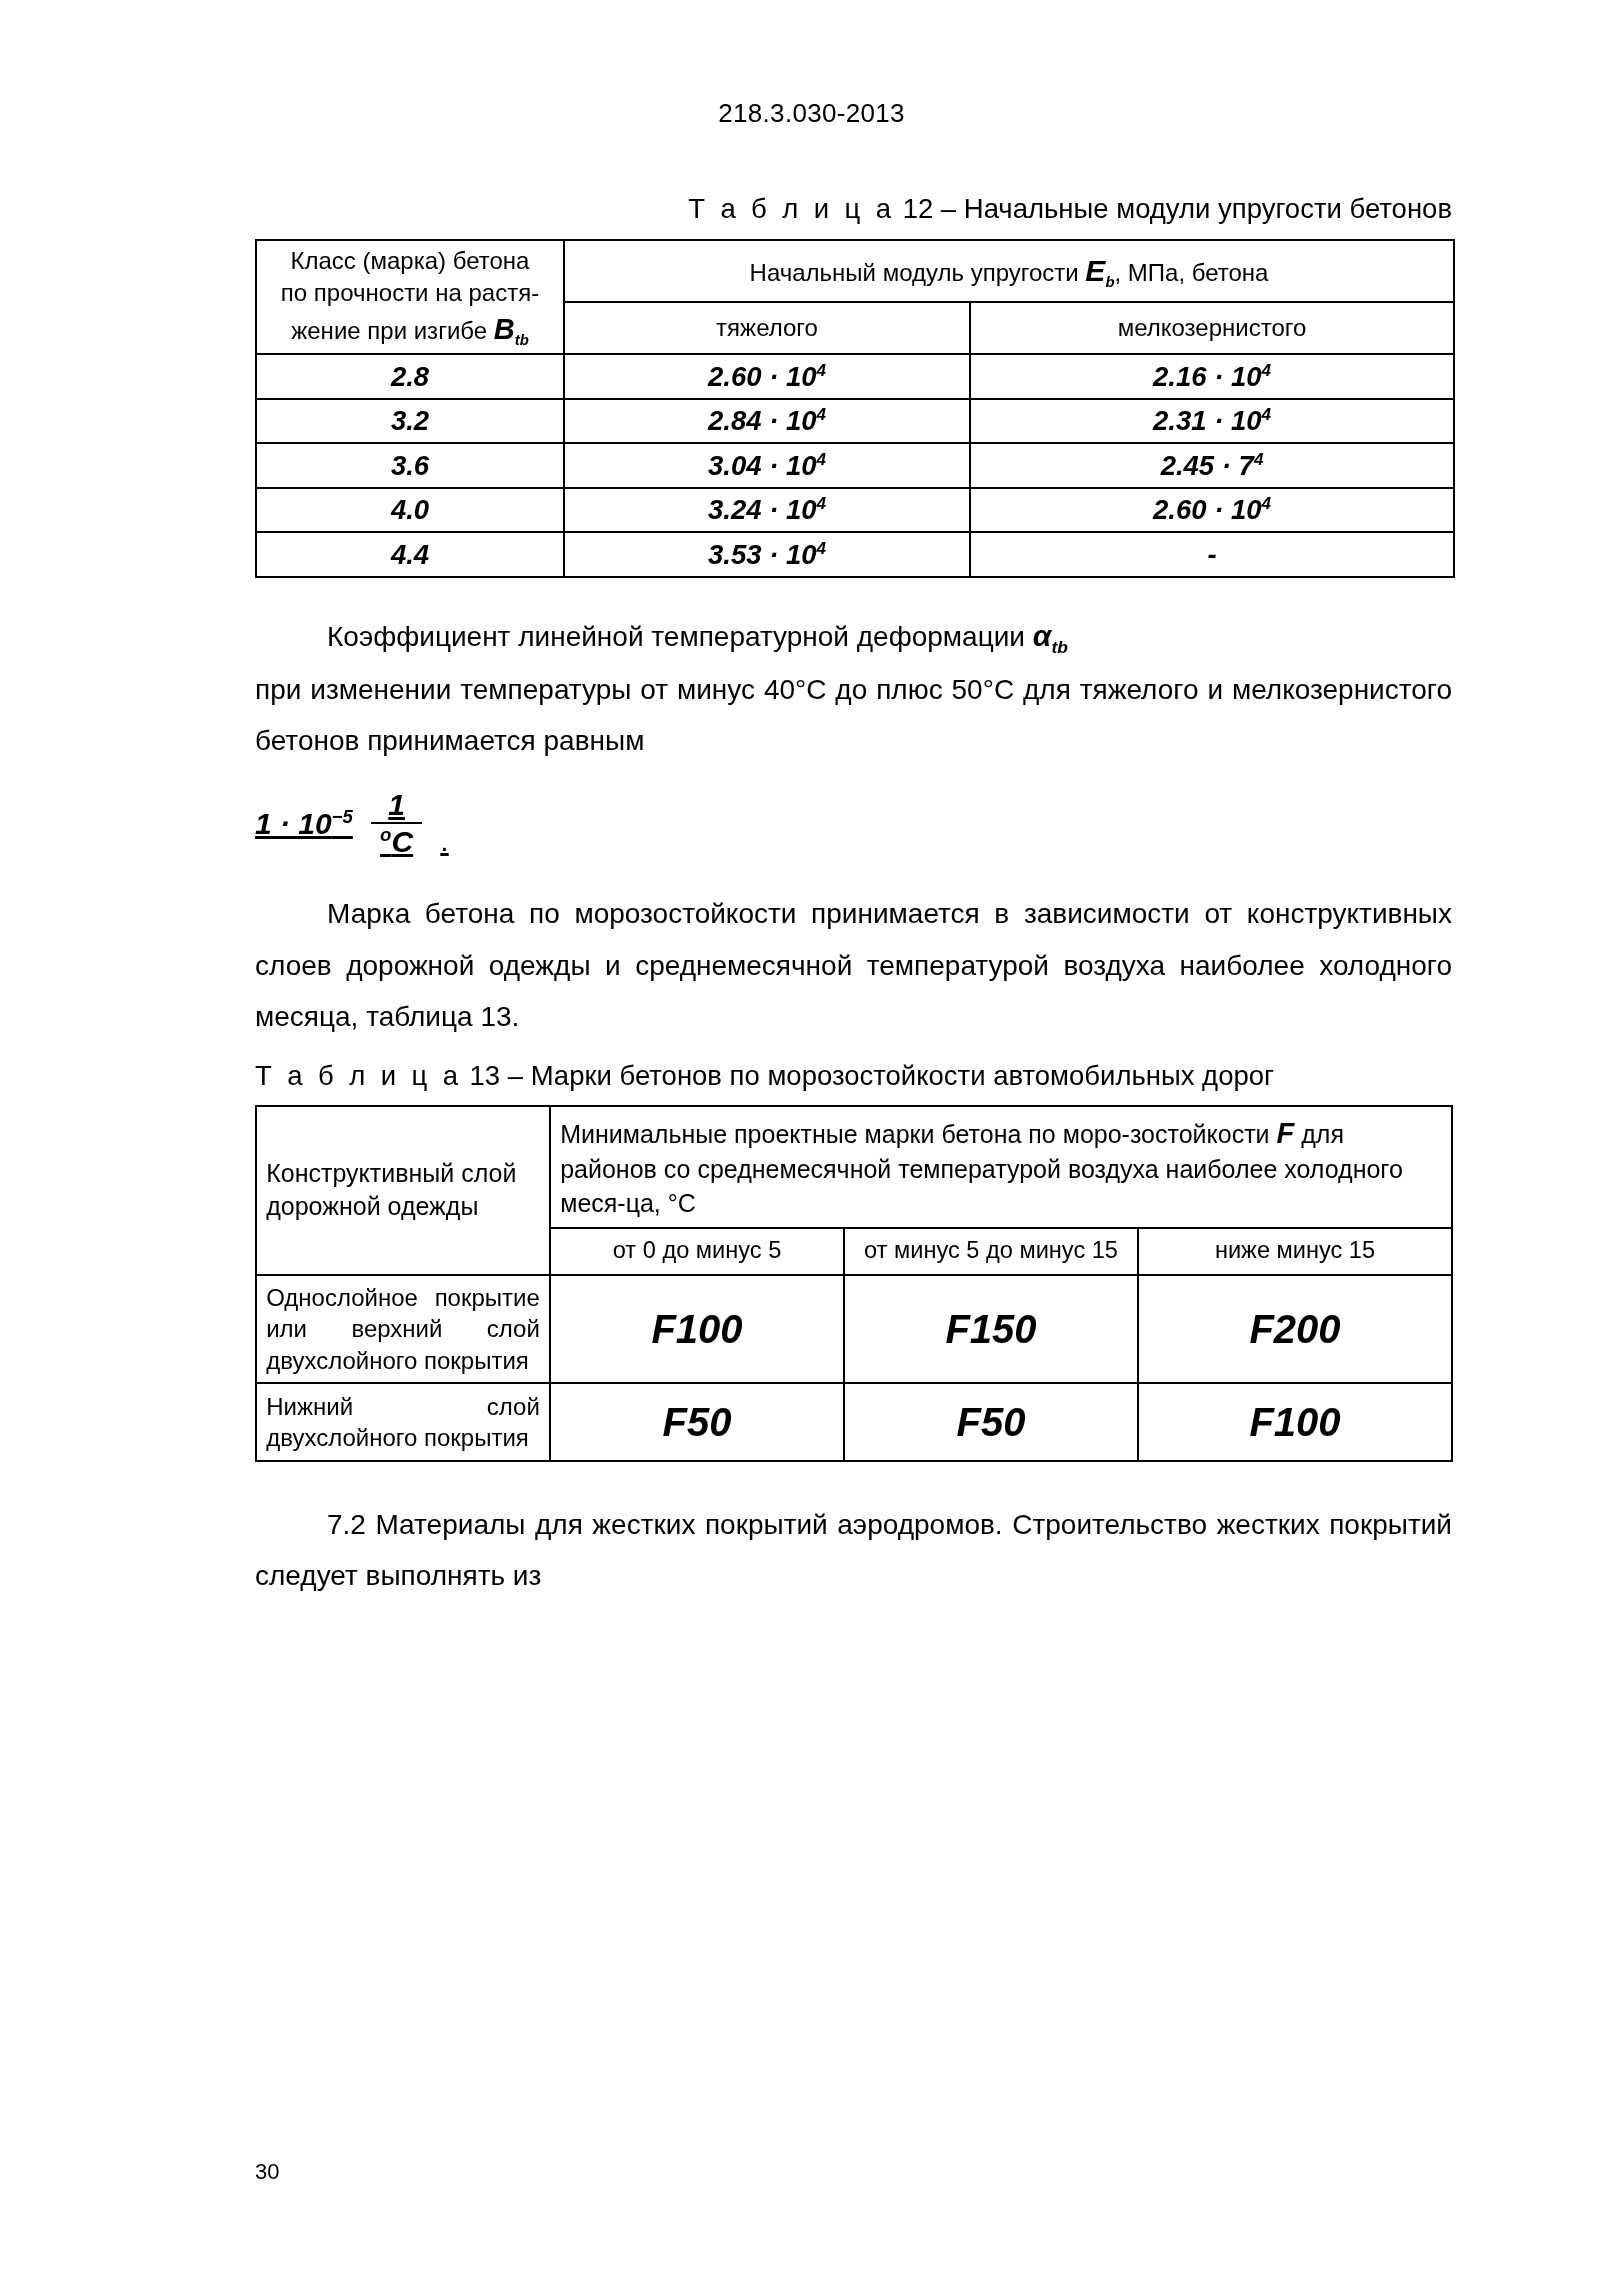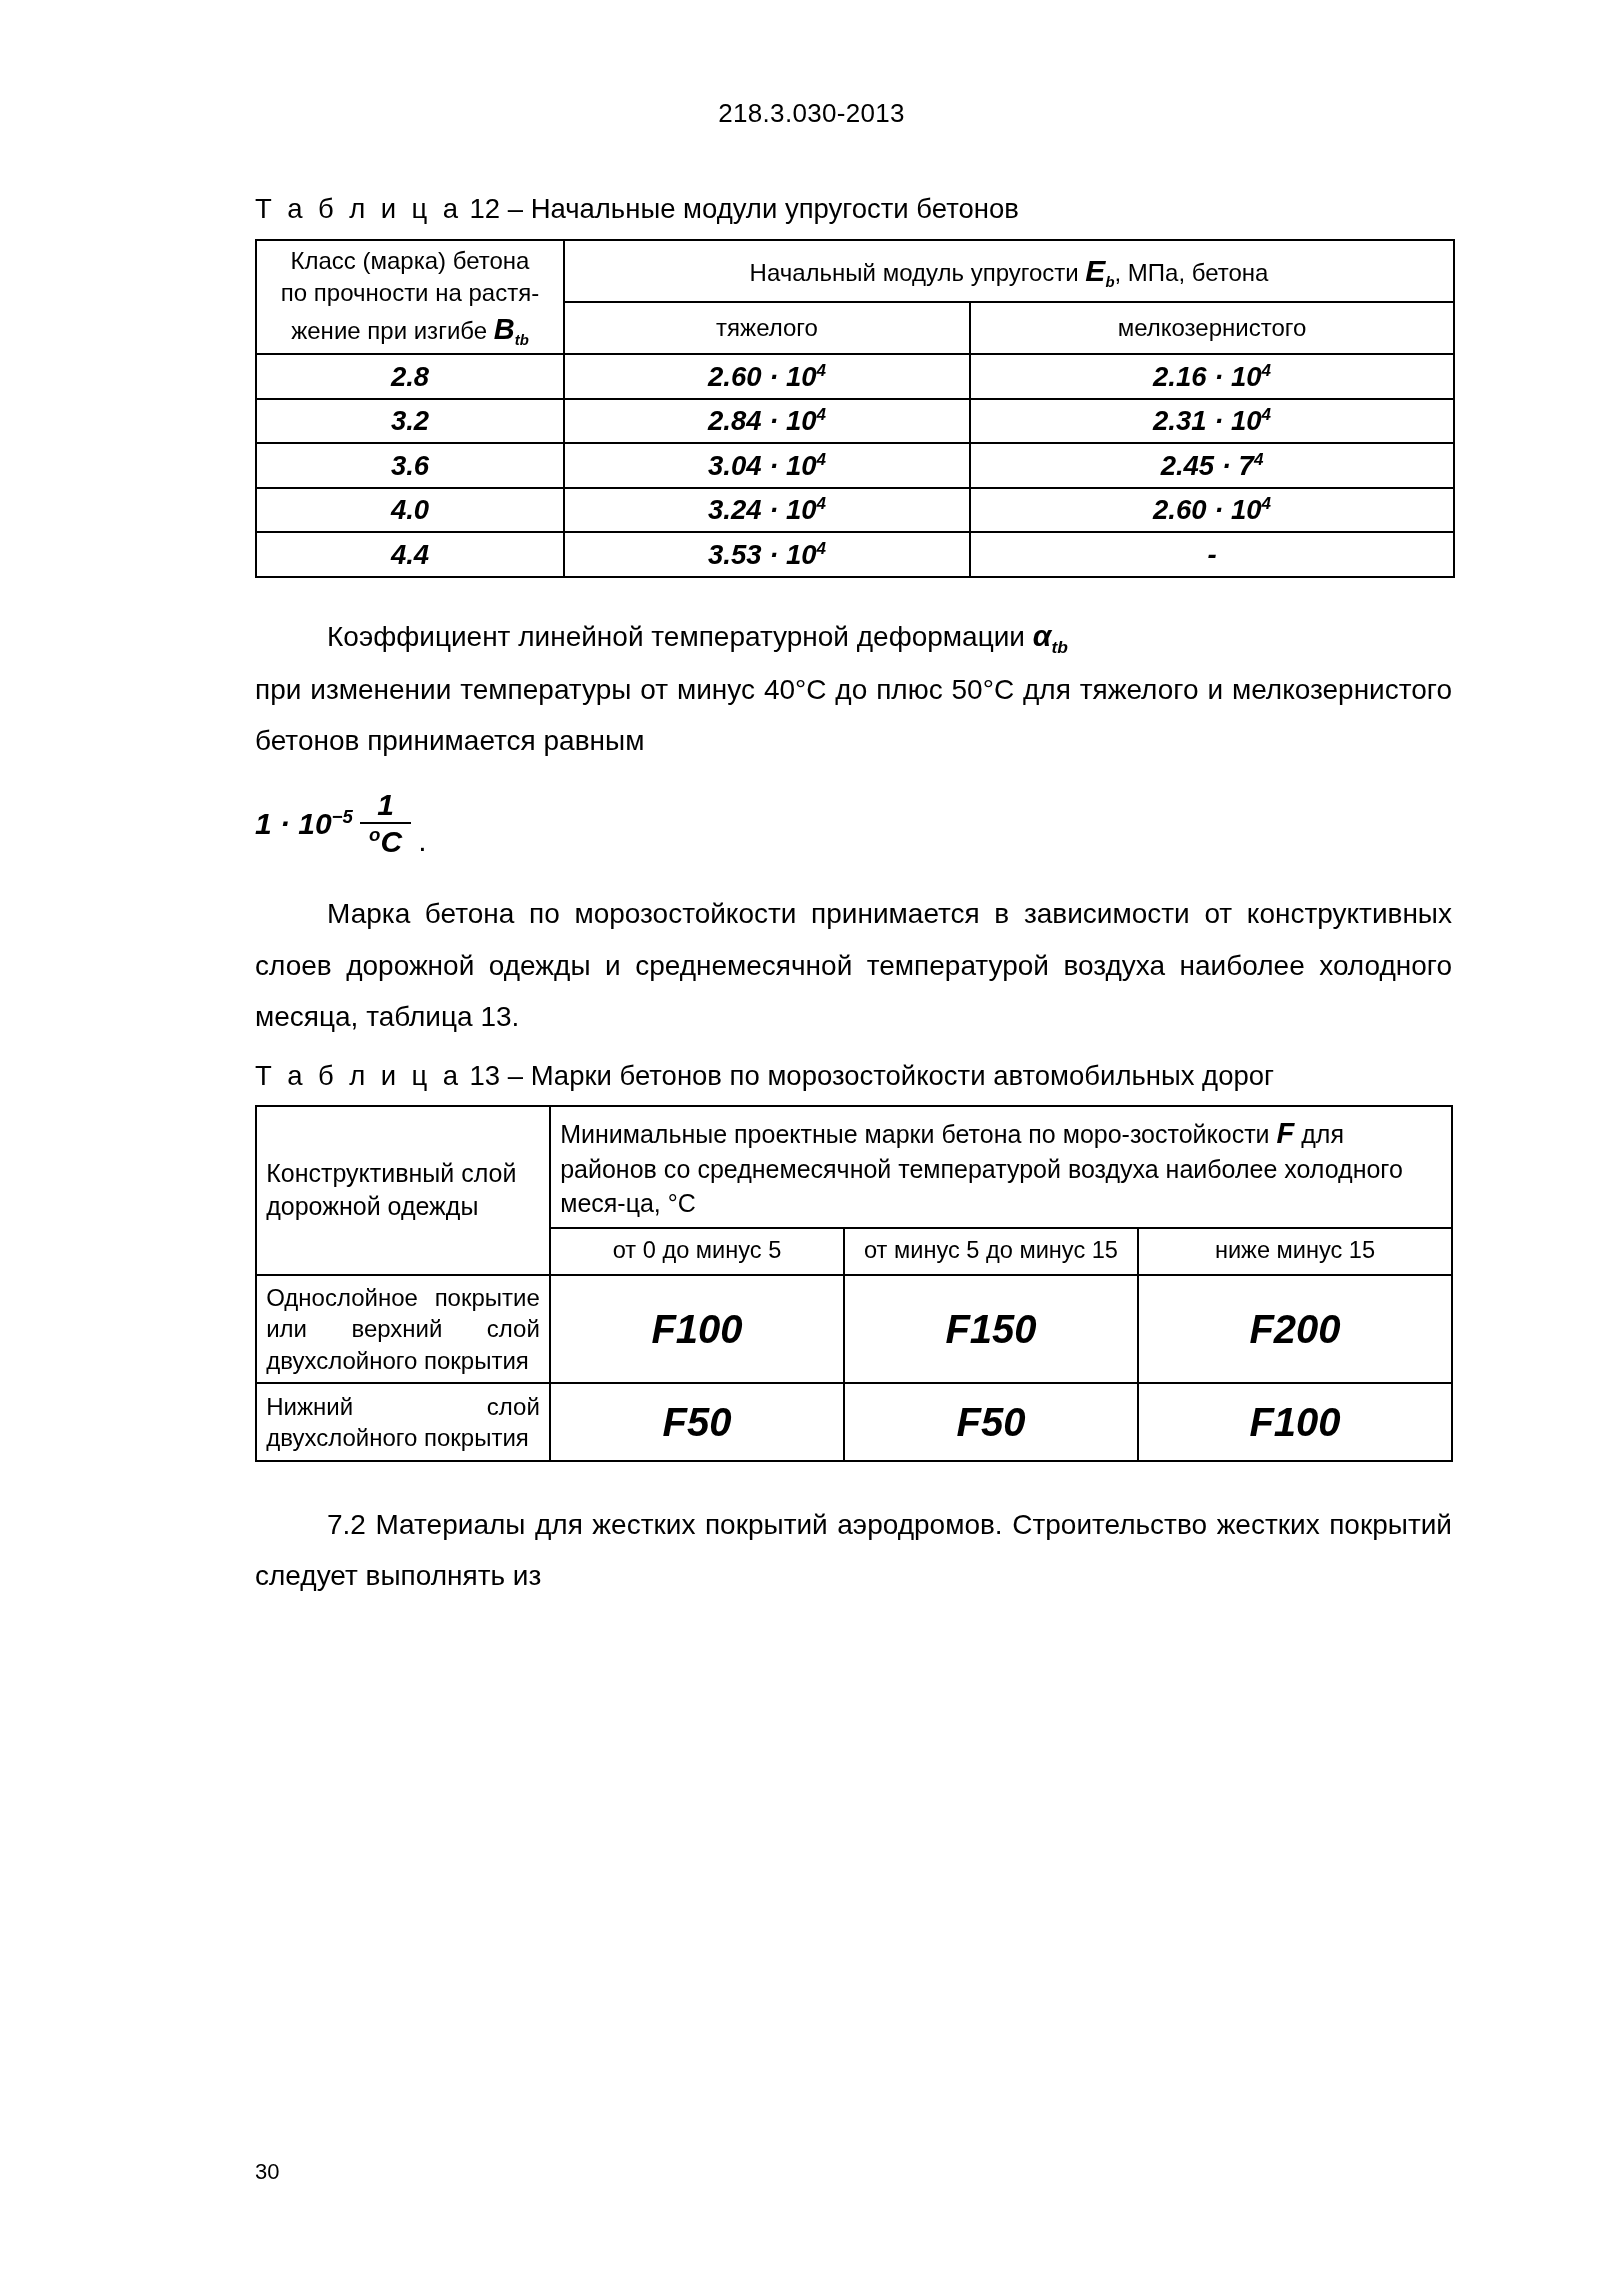--- a/index.html
+++ b/index.html
@@ -32,20 +32,21 @@
   .content {
     position: absolute;
     top: 190px;
     left: 255px;
     width: 1197px;
   }
   .tbl-caption {
     font-size: 27.5px;
     line-height: 1.35;
     margin: 0 0 11.8px 0;
+    text-align: right;
   }
   .sp-caption {
     letter-spacing: 3.9px;
   }
   .tbl-caption-13 {
     font-size: 27.5px;
     line-height: 1.4;
     margin: 14.4px 0 9.2px 0;
     text-align: justify;
   }
@@ -101,21 +102,22 @@
   .indent-text {
     text-indent: 72px;
   }
   .formula {
     font-size: 30px;
     font-weight: bold;
     font-style: italic;
     margin: 22px 0 6.5px 0;
     display: flex;
     align-items: center;
-    gap: 7px;
+    gap: 18px;
+    text-decoration: underline;
   }
   .frac {
     display: inline-block;
     text-align: center;
     vertical-align: middle;
     line-height: 1.05;
   }
   .frac .num {
     display: block;
     border-bottom: 2px solid #000;

